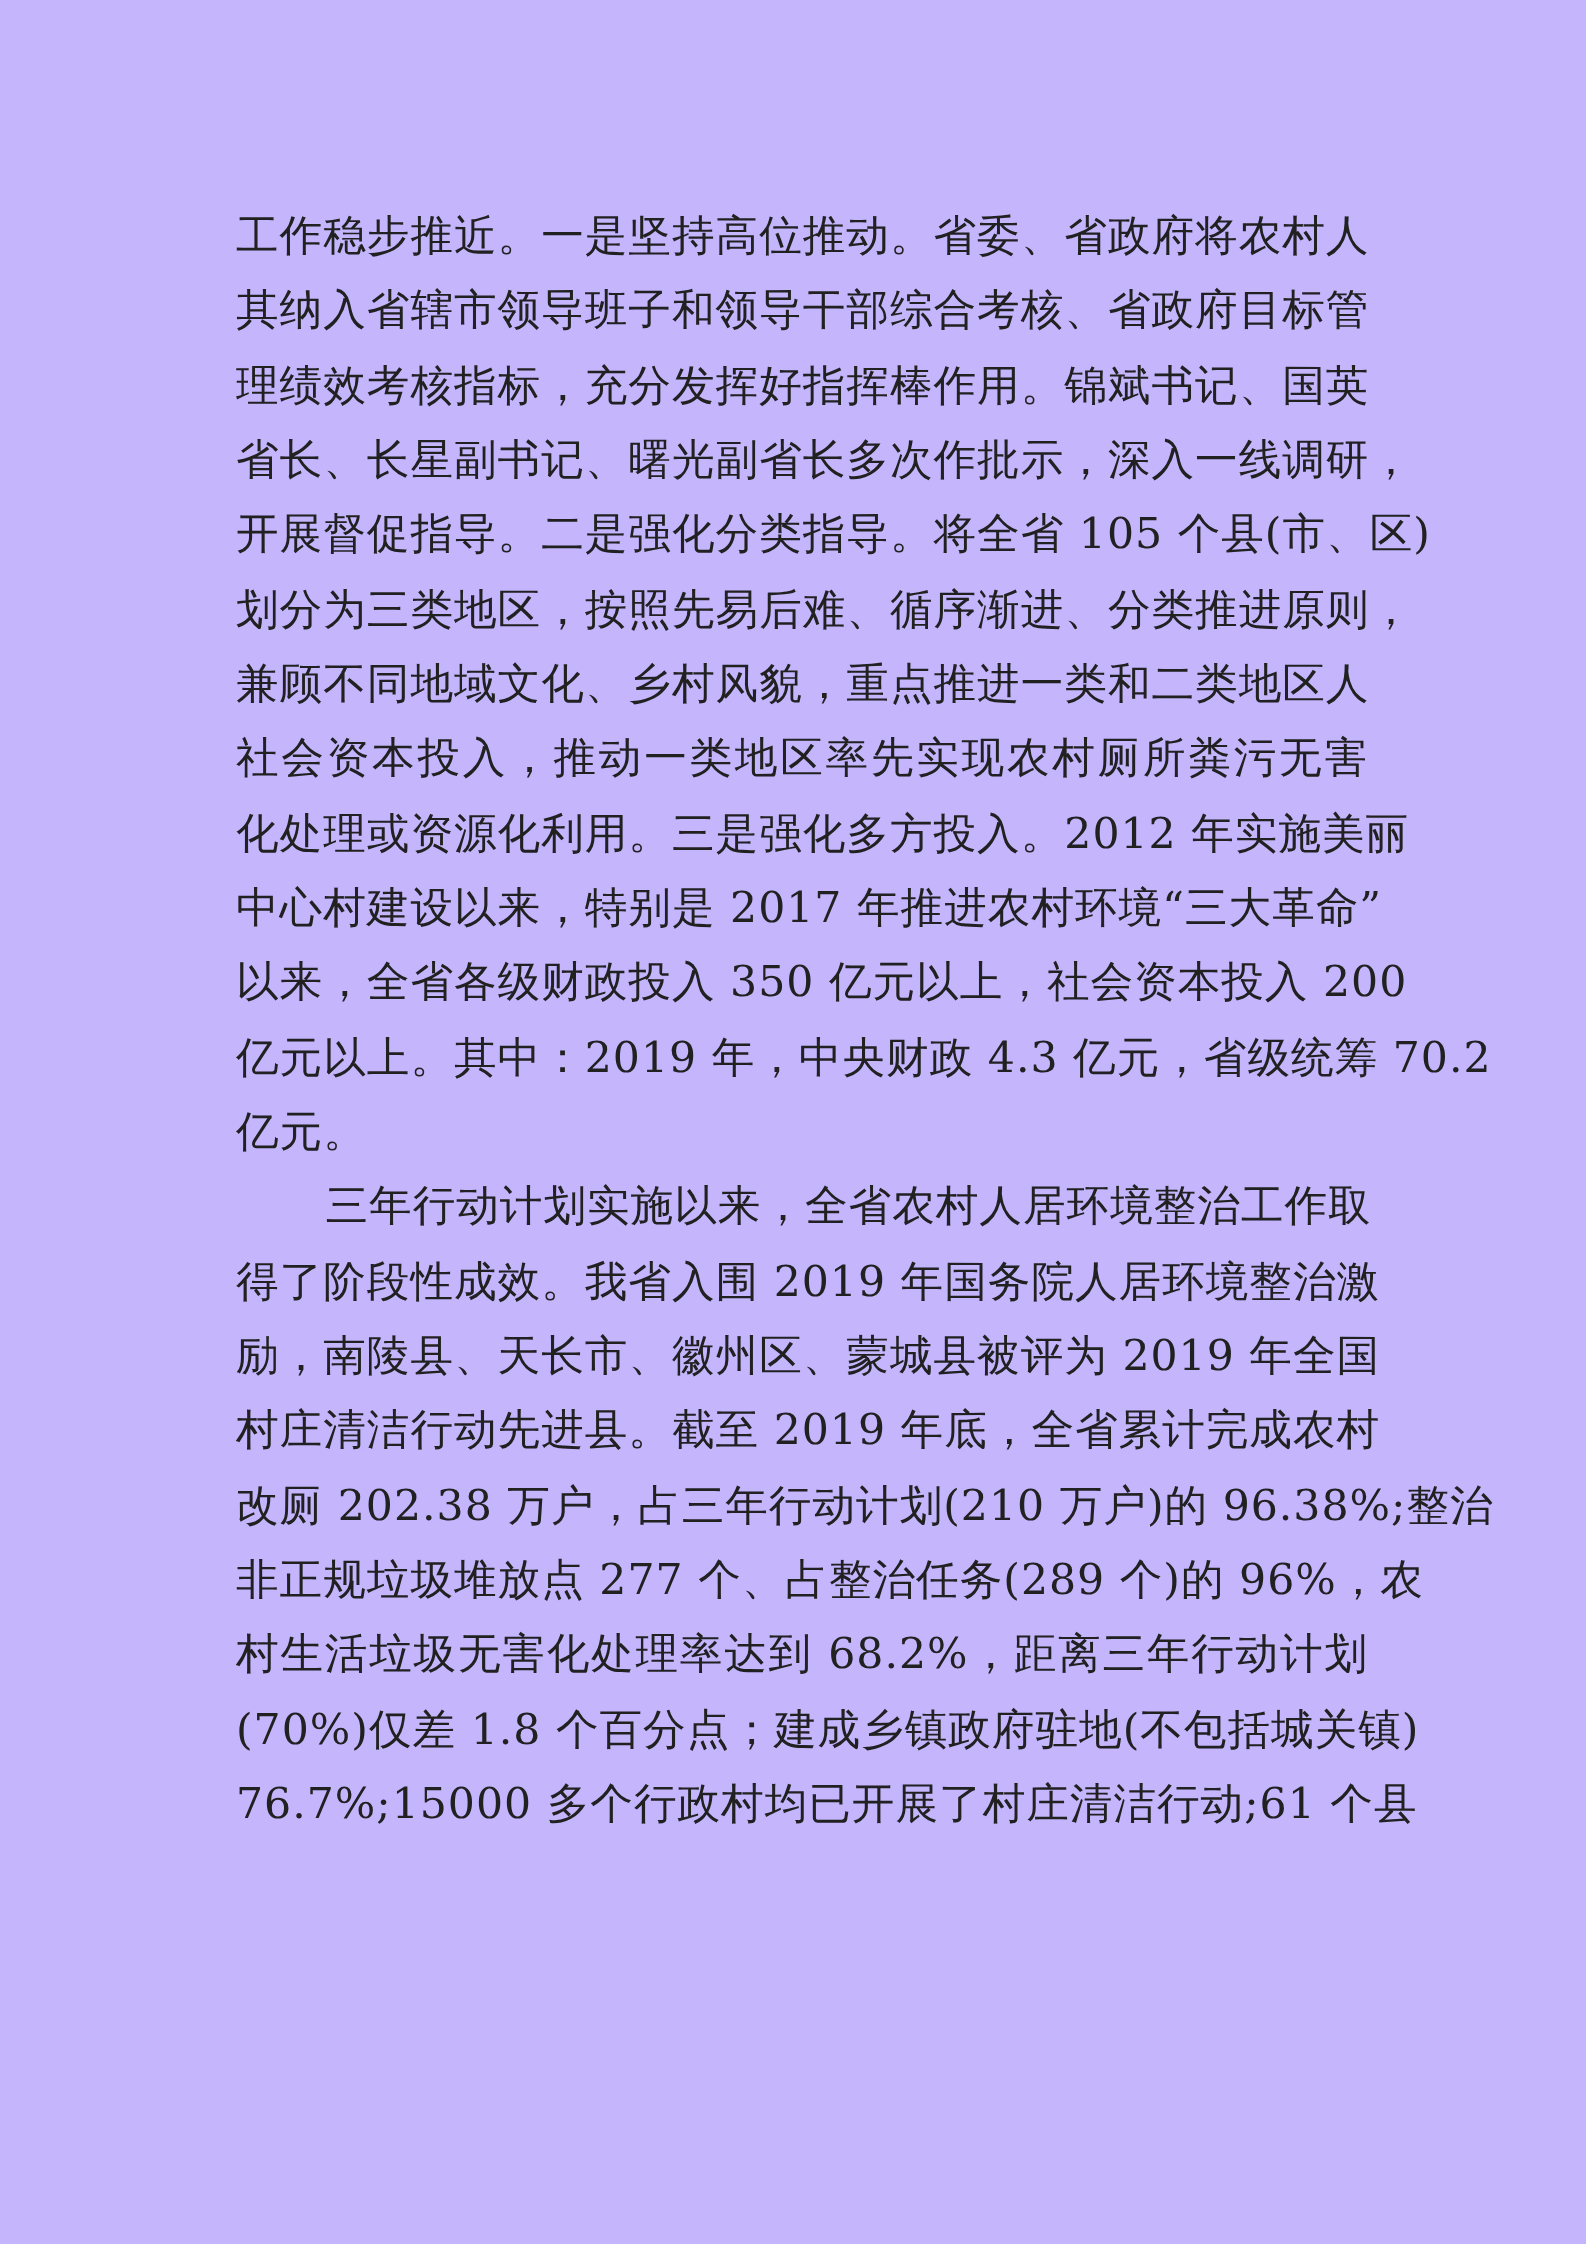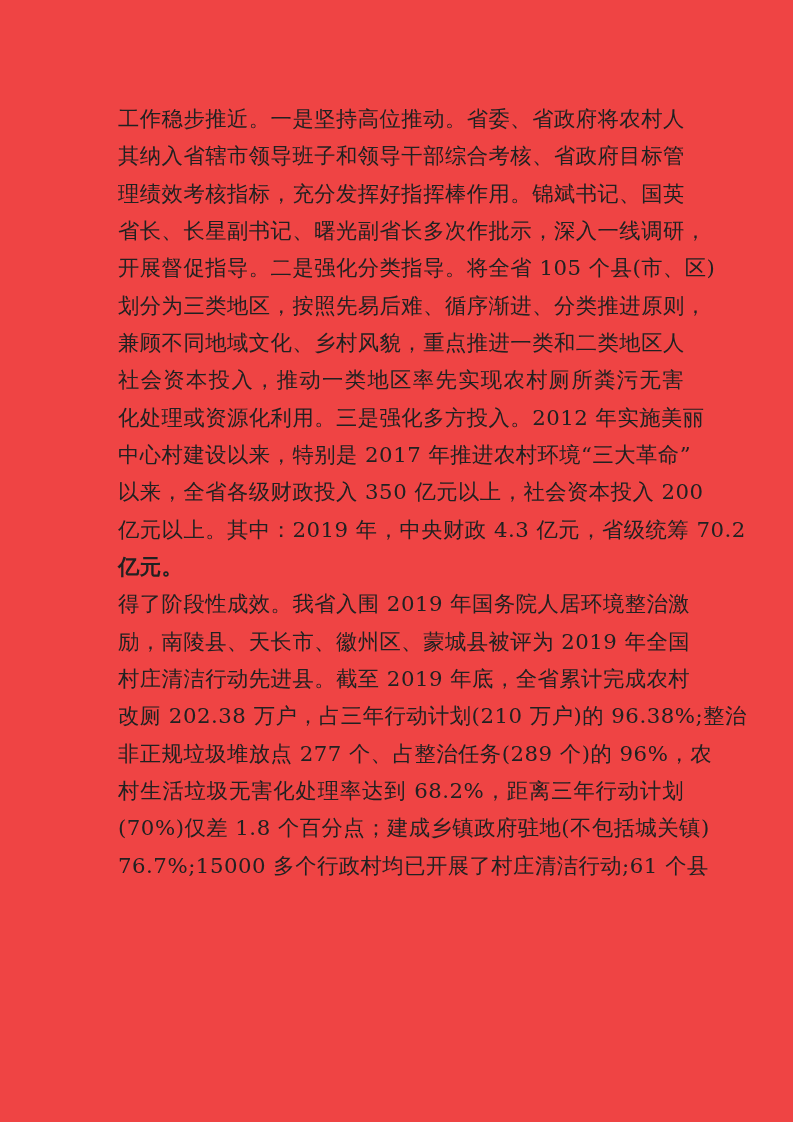--- a/index.html
+++ b/index.html
@@ -4,21 +4,21 @@
 <style>
   html, body {
     margin: 0;
     padding: 0;
     background: #ffffff;
   }
   .page {
     position: relative;
     width: 793px;
     height: 1122px;
-    background: #ef4444;
+    background: #c4b5fd;
     overflow: hidden;
   }
   .text-block {
     position: absolute;
     left: 118px;
     top: 100px;
     width: 566px;
     font-family: "DejaVu Serif", "Liberation Serif", serif;
     font-size: 21.3px;
     line-height: 37.33px;
@@ -27,21 +27,20 @@
   }
   .line {
     text-align: justify;
     text-align-last: justify;
     height: 37.33px;
     overflow: visible;
     white-space: nowrap;
   }
   .line.flush {
     text-align-last: left;
-    font-weight: bold;
   }
   .line.indent {
     text-indent: 2.1em;
   }
 </style>
 </head>
 <body>
 
 <div class="page">
   <div class="text-block" style="color: rgb(33, 33, 33);">
@@ -51,20 +50,21 @@
       <div class="line">省长、长星副书记、曙光副省长多次作批示，深入一线调研，</div>
       <div class="line">开展督促指导。二是强化分类指导。将全省 105 个县(市、区)</div>
       <div class="line">划分为三类地区，按照先易后难、循序渐进、分类推进原则，</div>
       <div class="line">兼顾不同地域文化、乡村风貌，重点推进一类和二类地区人</div>
       <div class="line">社会资本投入，推动一类地区率先实现农村厕所粪污无害</div>
       <div class="line">化处理或资源化利用。三是强化多方投入。2012 年实施美丽</div>
       <div class="line">中心村建设以来，特别是 2017 年推进农村环境“三大革命”</div>
       <div class="line">以来，全省各级财政投入 350 亿元以上，社会资本投入 200</div>
       <div class="line">亿元以上。其中：2019 年，中央财政 4.3 亿元，省级统筹 70.2</div>
       <div class="line flush">亿元。</div>
+      <div class="line indent">三年行动计划实施以来，全省农村人居环境整治工作取</div>
       <div class="line">得了阶段性成效。我省入围 2019 年国务院人居环境整治激</div>
       <div class="line">励，南陵县、天长市、徽州区、蒙城县被评为 2019 年全国</div>
       <div class="line">村庄清洁行动先进县。截至 2019 年底，全省累计完成农村</div>
       <div class="line">改厕 202.38 万户，占三年行动计划(210 万户)的 96.38%;整治</div>
       <div class="line">非正规垃圾堆放点 277 个、占整治任务(289 个)的 96%，农</div>
       <div class="line">村生活垃圾无害化处理率达到 68.2%，距离三年行动计划</div>
       <div class="line">(70%)仅差 1.8 个百分点；建成乡镇政府驻地(不包括城关镇)</div>
       <div class="line">76.7%;15000 多个行政村均已开展了村庄清洁行动;61 个县</div>
     </div>
 </div>

